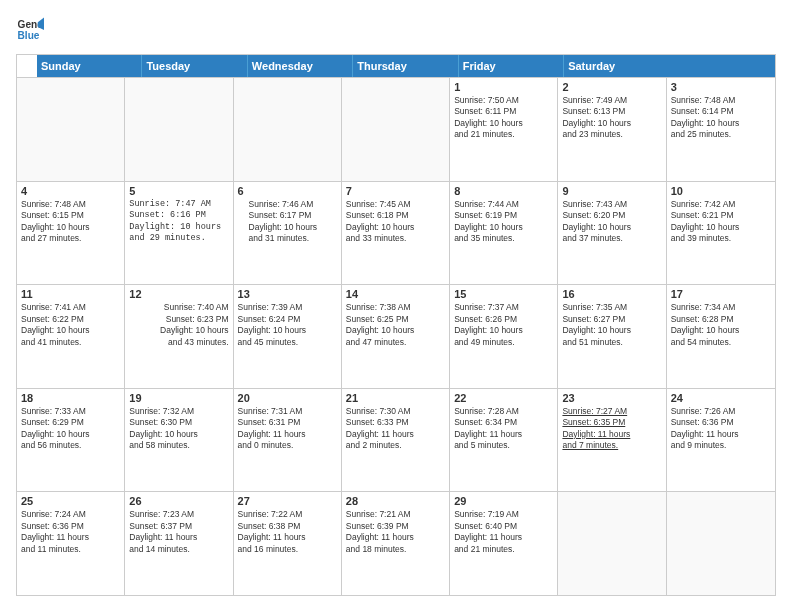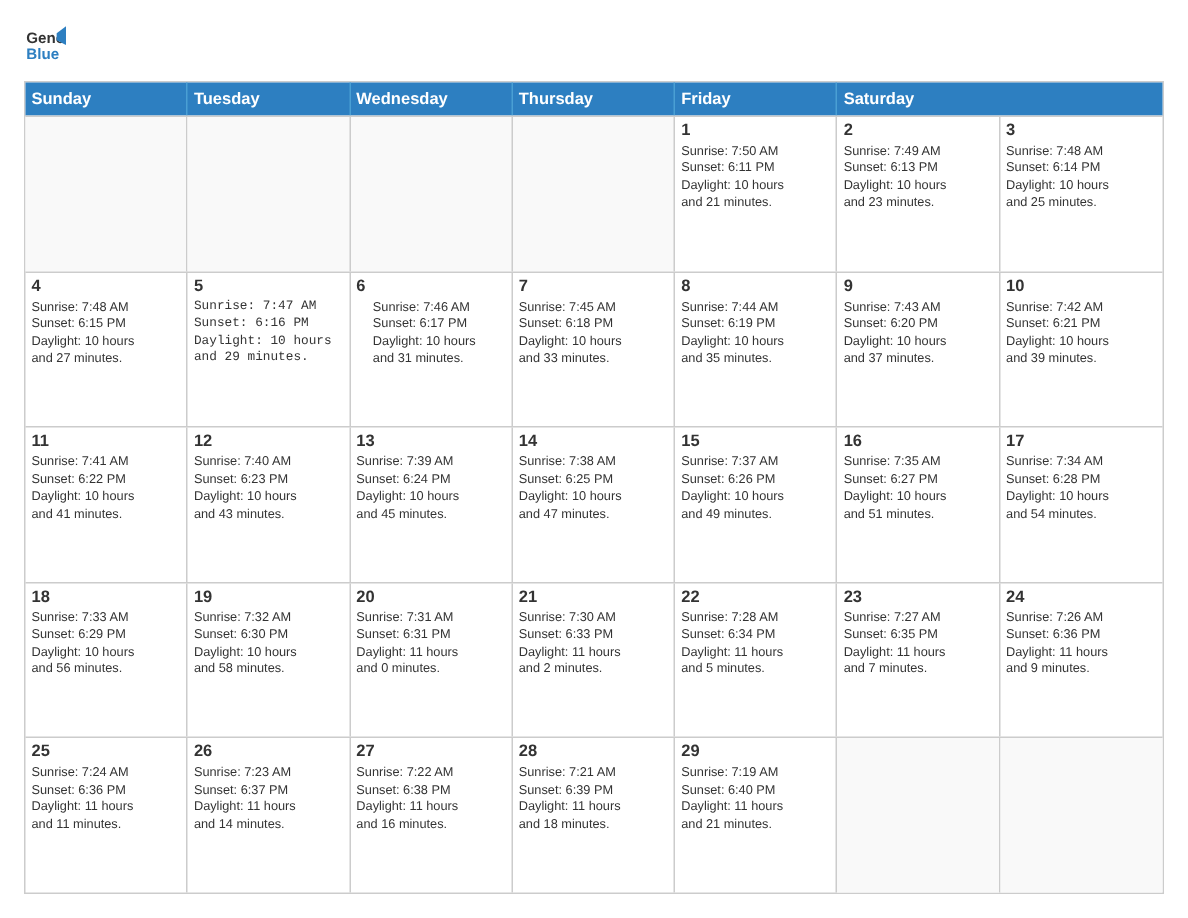--- a/index.html
+++ b/index.html
@@ -45,20 +45,21 @@
     .calendar {
       flex: 1;
       display: flex;
       flex-direction: column;
       border: 1px solid #ccc;
     }
     .cal-header {
       display: grid;
       grid-template-columns: repeat(7, 1fr);
       background: #2d7fc1;
+      margin-left: 20px;
     }
     .cal-header-cell {
       color: #fff;
       font-size: 11px;
       font-weight: bold;
       padding: 5px 4px;
       text-align: left;
       border-right: 1px solid #4a9fd4;
     }
     .cal-header-cell:last-child { border-right: none; }
@@ -208,21 +209,21 @@
         <div class="cal-row">
           <div class="cal-cell">
             <span class="day-num">11</span>
             <div class="cell-text" style="white-space: pre-line;">Sunrise: 7:41 AM
 Sunset: 6:22 PM
 Daylight: 10 hours
 and 41 minutes.</div>
           </div>
           <div class="cal-cell">
             <span class="day-num">12</span>
-            <div class="cell-text" style="white-space: pre-line;">Sunrise: 7:40 AM
+            <div class="cell-text" style="white-space: pre-line; text-align: right;">Sunrise: 7:40 AM
 Sunset: 6:23 PM
 Daylight: 10 hours
 and 43 minutes.</div>
           </div>
           <div class="cal-cell">
             <span class="day-num">13</span>
             <div class="cell-text" style="white-space: pre-line;">Sunrise: 7:39 AM
 Sunset: 6:24 PM
 Daylight: 10 hours
 and 45 minutes.</div>
@@ -287,21 +288,21 @@
           </div>
           <div class="cal-cell">
             <span class="day-num">22</span>
             <div class="cell-text" style="white-space: pre-line;">Sunrise: 7:28 AM
 Sunset: 6:34 PM
 Daylight: 11 hours
 and 5 minutes.</div>
           </div>
           <div class="cal-cell">
             <span class="day-num">23</span>
-            <div class="cell-text" style="white-space: pre-line;">Sunrise: 7:27 AM
+            <div class="cell-text" style="white-space: pre-line; text-decoration: underline;">Sunrise: 7:27 AM
 Sunset: 6:35 PM
 Daylight: 11 hours
 and 7 minutes.</div>
           </div>
           <div class="cal-cell">
             <span class="day-num">24</span>
             <div class="cell-text" style="white-space: pre-line;">Sunrise: 7:26 AM
 Sunset: 6:36 PM
 Daylight: 11 hours
 and 9 minutes.</div>

